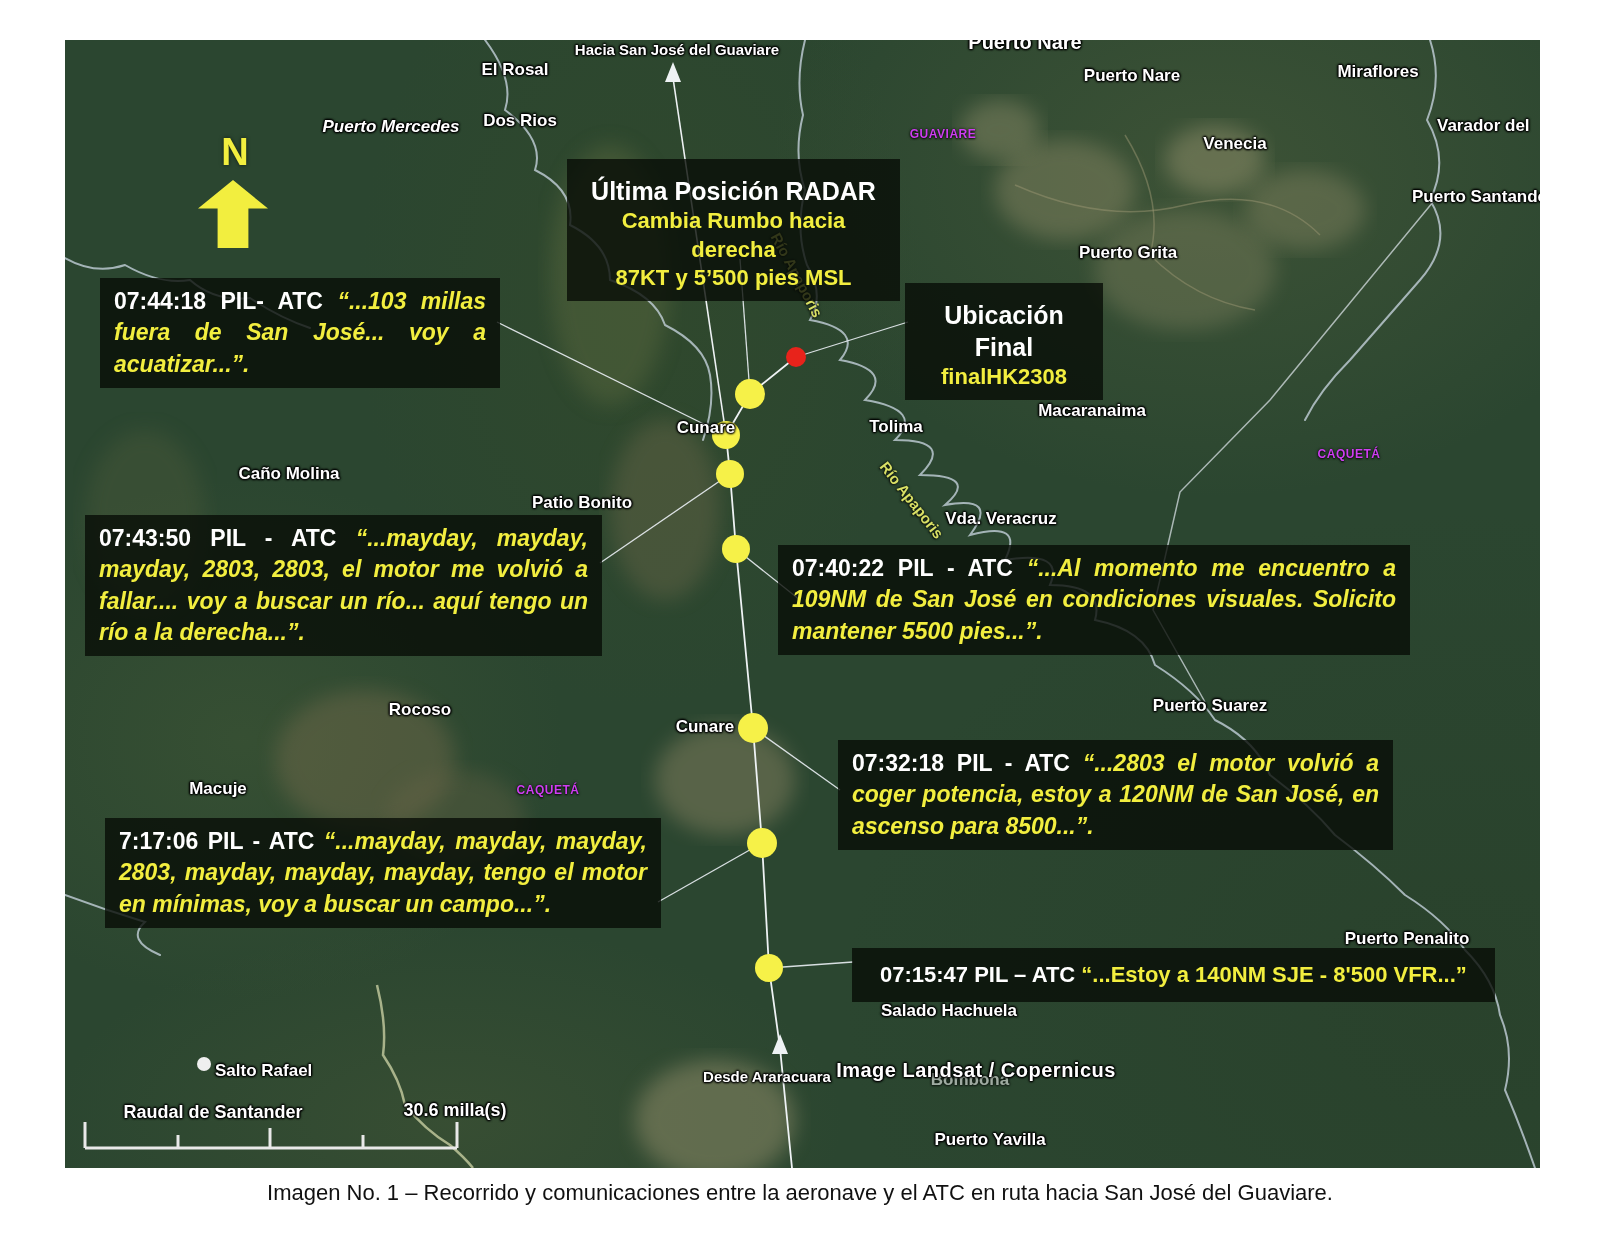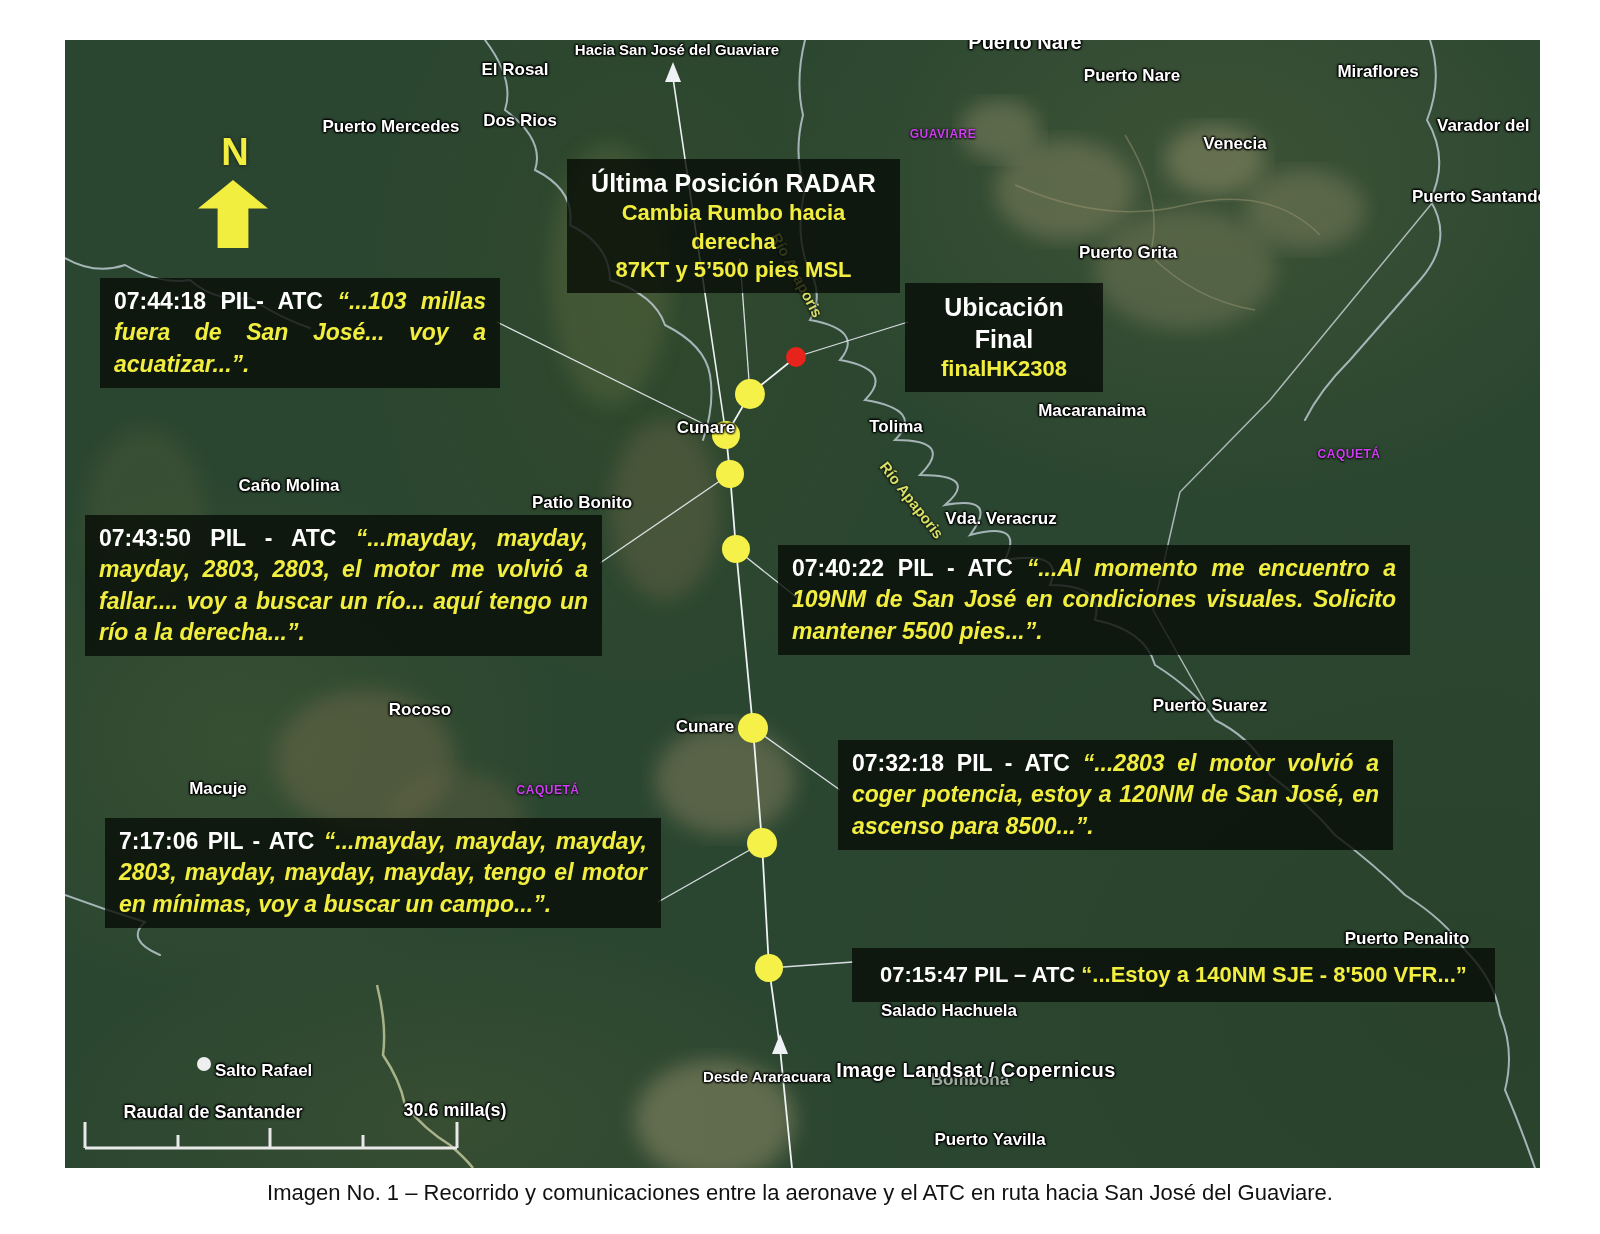--- a/index.html
+++ b/index.html
@@ -23,21 +23,21 @@
     text-shadow:0 0 3px rgba(0,0,0,.8),0 1px 2px rgba(0,0,0,.8);margin-top:8px;}
   .lbl.river{color:#d9e065;font-size:15px;
     text-shadow:0 0 3px rgba(0,0,0,.85),0 1px 2px rgba(0,0,0,.85);}
   .lbl.north{color:#f2ee3f;font-size:38px;text-shadow:0 0 4px rgba(0,0,0,.6);}
   .lbl.scale-txt{font-size:18px;}
   #north-arrow{position:absolute;z-index:3;background:#f2ee3f;
     clip-path:polygon(50% 0,100% 42%,72% 42%,72% 100%,28% 100%,28% 42%,0 42%);
     filter:drop-shadow(0 1px 2px rgba(0,0,0,.5));}
   .infobox{position:absolute;z-index:4;background:rgba(8,12,6,.8);text-align:center;
     padding:8px 12px;box-sizing:border-box;}
-  .infobox .il-white{color:#fff;font-weight:bold;font-size:25px;line-height:1.28;}
+  .infobox .il-white{color:#fff;font-weight:bold;font-size:25px;line-height:1.28;margin-top:8px;}
   .infobox .il-yellow{color:#f2ee3f;font-weight:bold;font-size:22px;line-height:1.3;}
   .callout{position:absolute;z-index:4;background:rgba(8,12,6,.8);padding:8px 14px;
     box-sizing:border-box;text-align:justify;font-size:23px;line-height:1.36;}
   .callout .ct{color:#fff;font-weight:bold;}
   .callout .cq{color:#f2ee3f;font-weight:bold;}
   .callout .cq.it{font-style:italic;}
   .callout.nowrap{white-space:nowrap;font-size:22px;padding:12px 28px;}
   #caption{position:absolute;left:0;top:1180px;width:1600px;text-align:center;z-index:2;
     color:#111;font-size:22px;}
 </style>
@@ -95,36 +95,36 @@
       <circle cx="671" cy="509" r="14" fill="#f6f148"></circle>
       <circle cx="688" cy="688" r="15" fill="#f6f148"></circle>
       <circle cx="697" cy="803" r="15" fill="#f6f148"></circle>
       <circle cx="704" cy="928" r="14" fill="#f6f148"></circle>
       <circle cx="731" cy="317" r="10" fill="#e8231b"></circle>
     </svg>
   <div id="north-arrow" style="left: 133px; top: 140px; width: 70px; height: 68px;"></div>
   <div id="labels">
       <div class="lbl " style="left: 450px; top: 30px; transform: translate(-50%, -50%);">El Rosal</div>
       <div class="lbl place-sm" style="left: 612px; top: 9px; transform: translate(-50%, -50%);">Hacia San José del Guaviare</div>
-      <div class="lbl " style="left: 326px; top: 87px; transform: translate(-50%, -50%);">Puerto Mercedes</div>
+      <div class="lbl " style="left: 326px; top: 87px; transform: translate(-50%, -50%); font-style: italic;">Puerto Mercedes</div>
       <div class="lbl " style="left: 455px; top: 81px; transform: translate(-50%, -50%);">Dos Rios</div>
       <div class="lbl place-lg" style="left: 960px; top: 2px; transform: translate(-50%, -50%);">Puerto Nare</div>
       <div class="lbl " style="left: 1067px; top: 36px; transform: translate(-50%, -50%);">Puerto Nare</div>
       <div class="lbl " style="left: 1313px; top: 32px; transform: translate(-50%, -50%);">Miraflores</div>
       <div class="lbl " style="left: 1170px; top: 104px; transform: translate(-50%, -50%);">Venecia</div>
       <div class="lbl " style="left: 1372px; top: 86px; transform: translate(0px, -50%);">Varador del</div>
       <div class="lbl " style="left: 1347px; top: 157px; transform: translate(0px, -50%);">Puerto Santander</div>
       <div class="lbl region" style="left: 878px; top: 86px; transform: translate(-50%, -50%);">GUAVIARE</div>
       <div class="lbl " style="left: 1063px; top: 213px; transform: translate(-50%, -50%);">Puerto Grita</div>
       <div class="lbl river" style="left: 732px; top: 235px; transform: translate(-50%, -50%) rotate(62deg);">Río Apaporis</div>
       <div class="lbl " style="left: 1027px; top: 371px; transform: translate(-50%, -50%);">Macaranaima</div>
       <div class="lbl " style="left: 831px; top: 387px; transform: translate(-50%, -50%);">Tolima</div>
       <div class="lbl " style="left: 641px; top: 388px; transform: translate(-50%, -50%);">Cunare</div>
       <div class="lbl region" style="left: 1284px; top: 406px; transform: translate(-50%, -50%);">CAQUETÁ</div>
-      <div class="lbl " style="left: 224px; top: 446px; transform: translate(-50%, -50%);">Caño Molina</div>
+      <div class="lbl " style="left: 224px; top: 434px; transform: translate(-50%, -50%);">Caño Molina</div>
       <div class="lbl " style="left: 517px; top: 463px; transform: translate(-50%, -50%);">Patio Bonito</div>
       <div class="lbl river" style="left: 847px; top: 460px; transform: translate(-50%, -50%) rotate(52deg);">Río Apaporis</div>
       <div class="lbl " style="left: 936px; top: 479px; transform: translate(-50%, -50%);">Vda. Veracruz</div>
       <div class="lbl " style="left: 355px; top: 670px; transform: translate(-50%, -50%);">Rocoso</div>
       <div class="lbl region" style="left: 483px; top: 742px; transform: translate(-50%, -50%);">CAQUETÁ</div>
       <div class="lbl " style="left: 153px; top: 749px; transform: translate(-50%, -50%);">Macuje</div>
       <div class="lbl " style="left: 640px; top: 687px; transform: translate(-50%, -50%);">Cunare</div>
       <div class="lbl " style="left: 1145px; top: 666px; transform: translate(-50%, -50%);">Puerto Suarez</div>
       <div class="lbl " style="left: 1342px; top: 899px; transform: translate(-50%, -50%);">Puerto Penalito</div>
       <div class="lbl " style="left: 884px; top: 971px; transform: translate(-50%, -50%);">Salado Hachuela</div>

